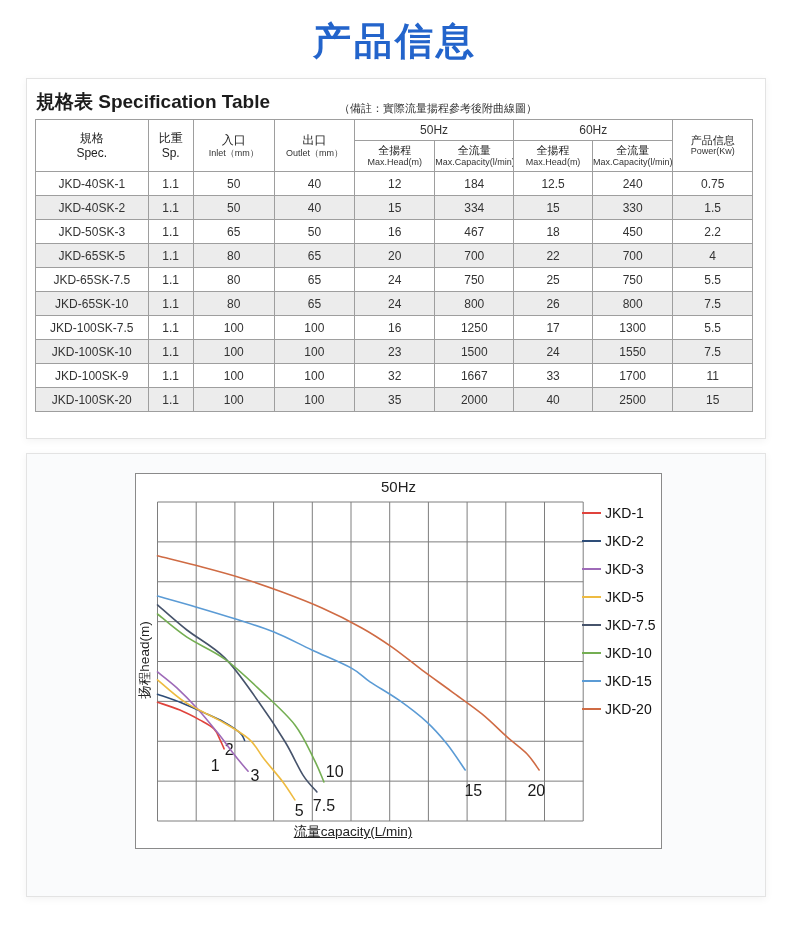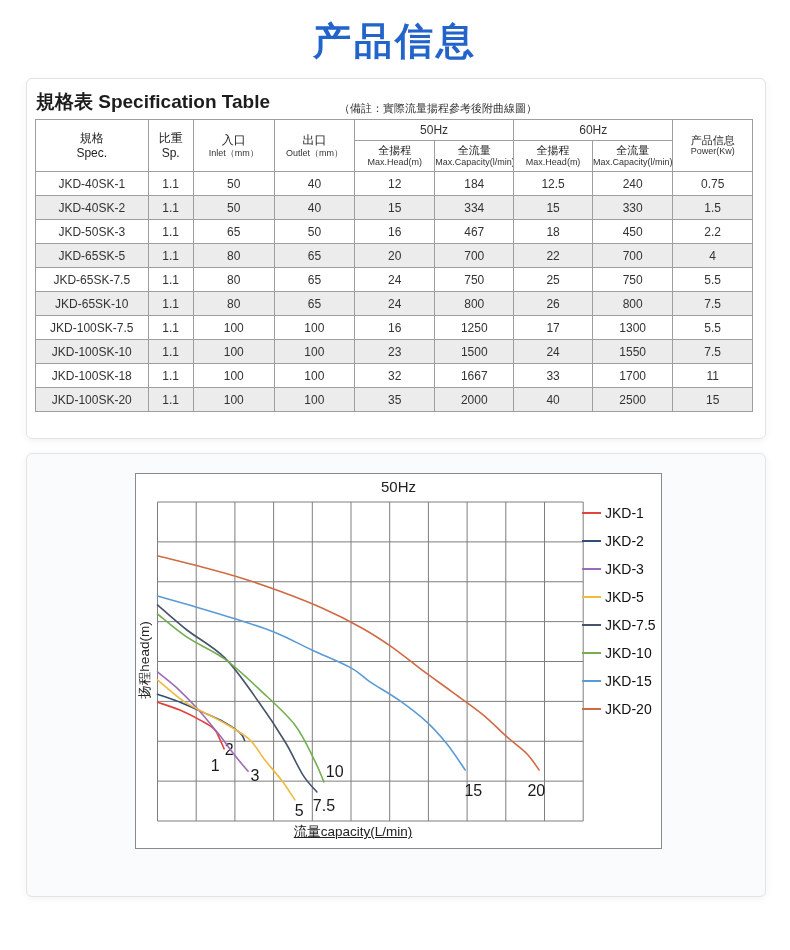--- a/index.html
+++ b/index.html
@@ -1,19 +1,19 @@
 <!DOCTYPE html>
 <html><head>
 <meta charset="utf-8">
 <style>
   html,body{margin:0;padding:0;background:#fff;}
   body{width:790px;height:950px;position:relative;font-family:"Liberation Sans",sans-serif;overflow:hidden;}
   .page-title{position:absolute;left:0;top:16px;width:790px;text-align:center;
     font-size:38px;font-weight:bold;color:#2364cb;letter-spacing:3px;margin:0;}
-  .card{position:absolute;background:#fff;border:1px solid #e3e3e3;border-radius:6px;
+  .card{position:absolute;background:#fff;border:1px solid #e3e3e3;border-radius:0;
     box-shadow:0 2px 8px rgba(0,0,0,0.05);}
   #spec-card{left:26px;top:78px;width:738px;height:359px;}
   #curve-card{left:26px;top:453px;width:738px;height:442px;background:#fafbfc;}
 
   
   .spec-heading{position:absolute;left:9px;top:10px;margin:0;font-size:19px;font-weight:bold;color:#1c1c1c;}
   .spec-note{position:absolute;left:312px;top:22px;font-size:11px;color:#333;white-space:nowrap;}
   .spec-remarks{position:absolute;left:520px;top:11px;width:216px;font-size:10px;line-height:1.3;color:#444;}
 
   
@@ -193,21 +193,21 @@
           <td>1.1</td>
           <td>100</td>
           <td>100</td>
           <td>23</td>
           <td>1500</td>
           <td>24</td>
           <td>1550</td>
           <td>7.5</td>
         </tr>
         <tr>
-          <td>JKD-100SK-18</td>
+          <td>JKD-100SK-9</td>
           <td>1.1</td>
           <td>100</td>
           <td>100</td>
           <td>32</td>
           <td>1667</td>
           <td>33</td>
           <td>1700</td>
           <td>11</td>
         </tr>
         <tr>

